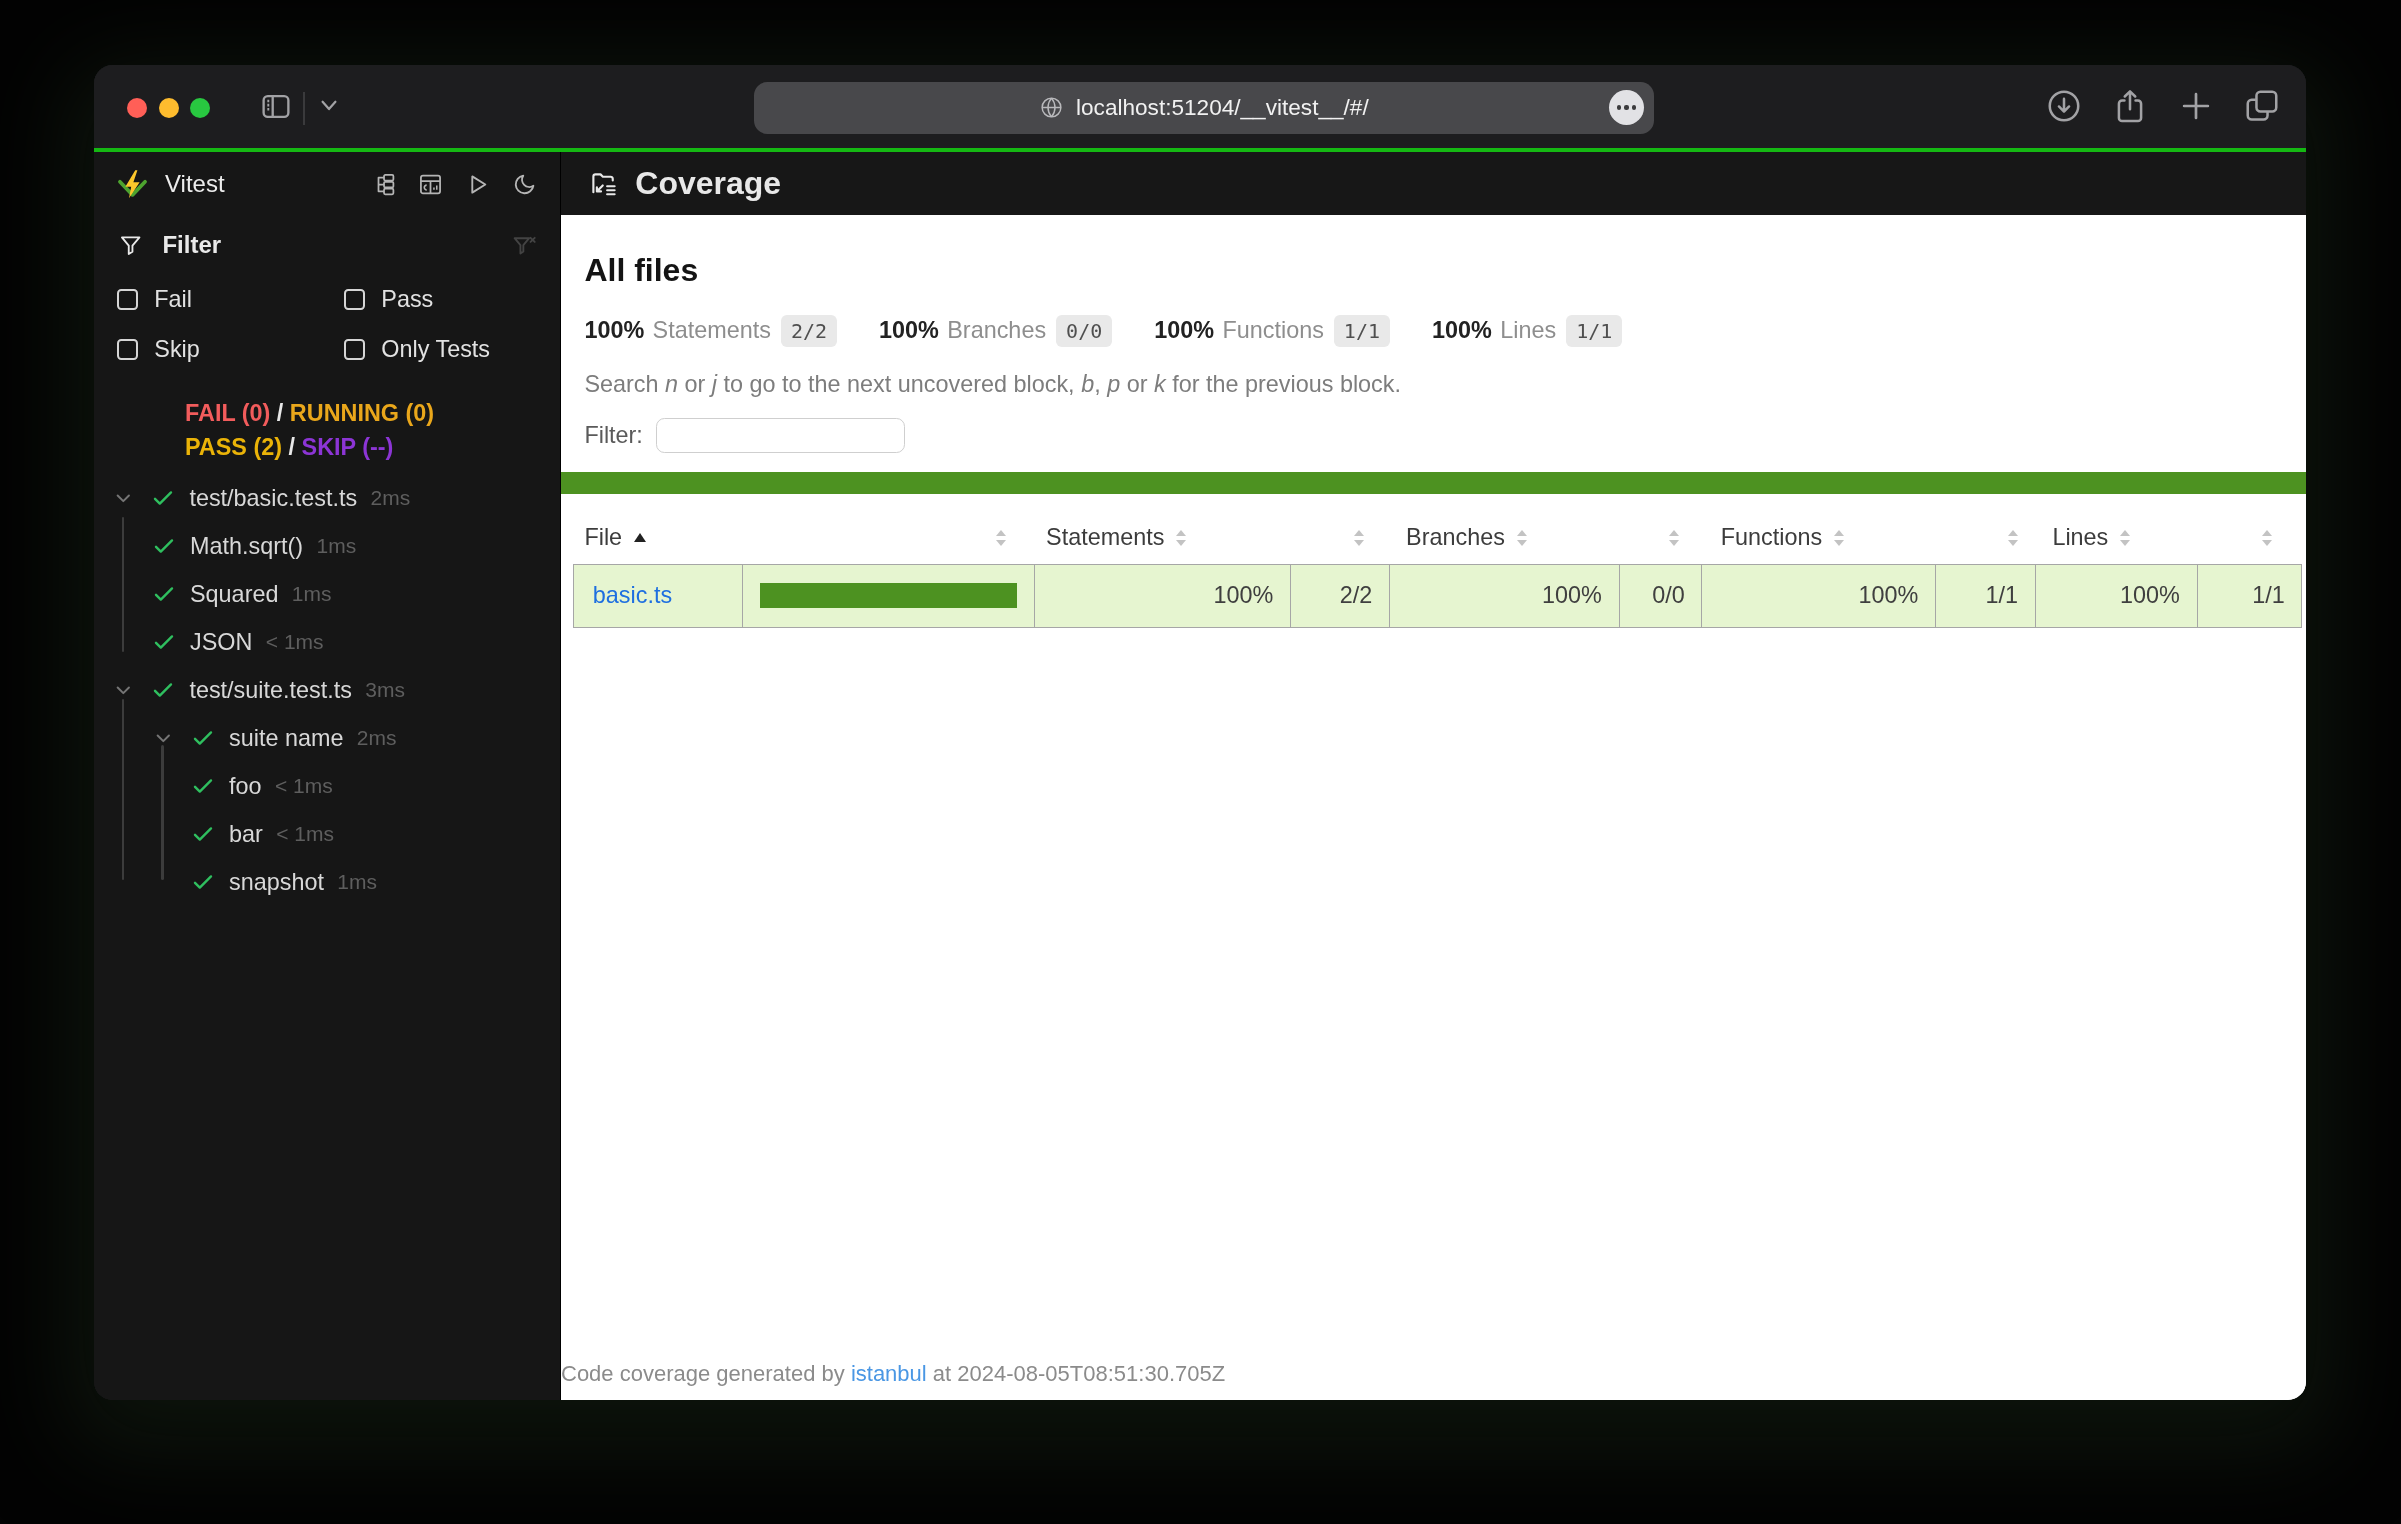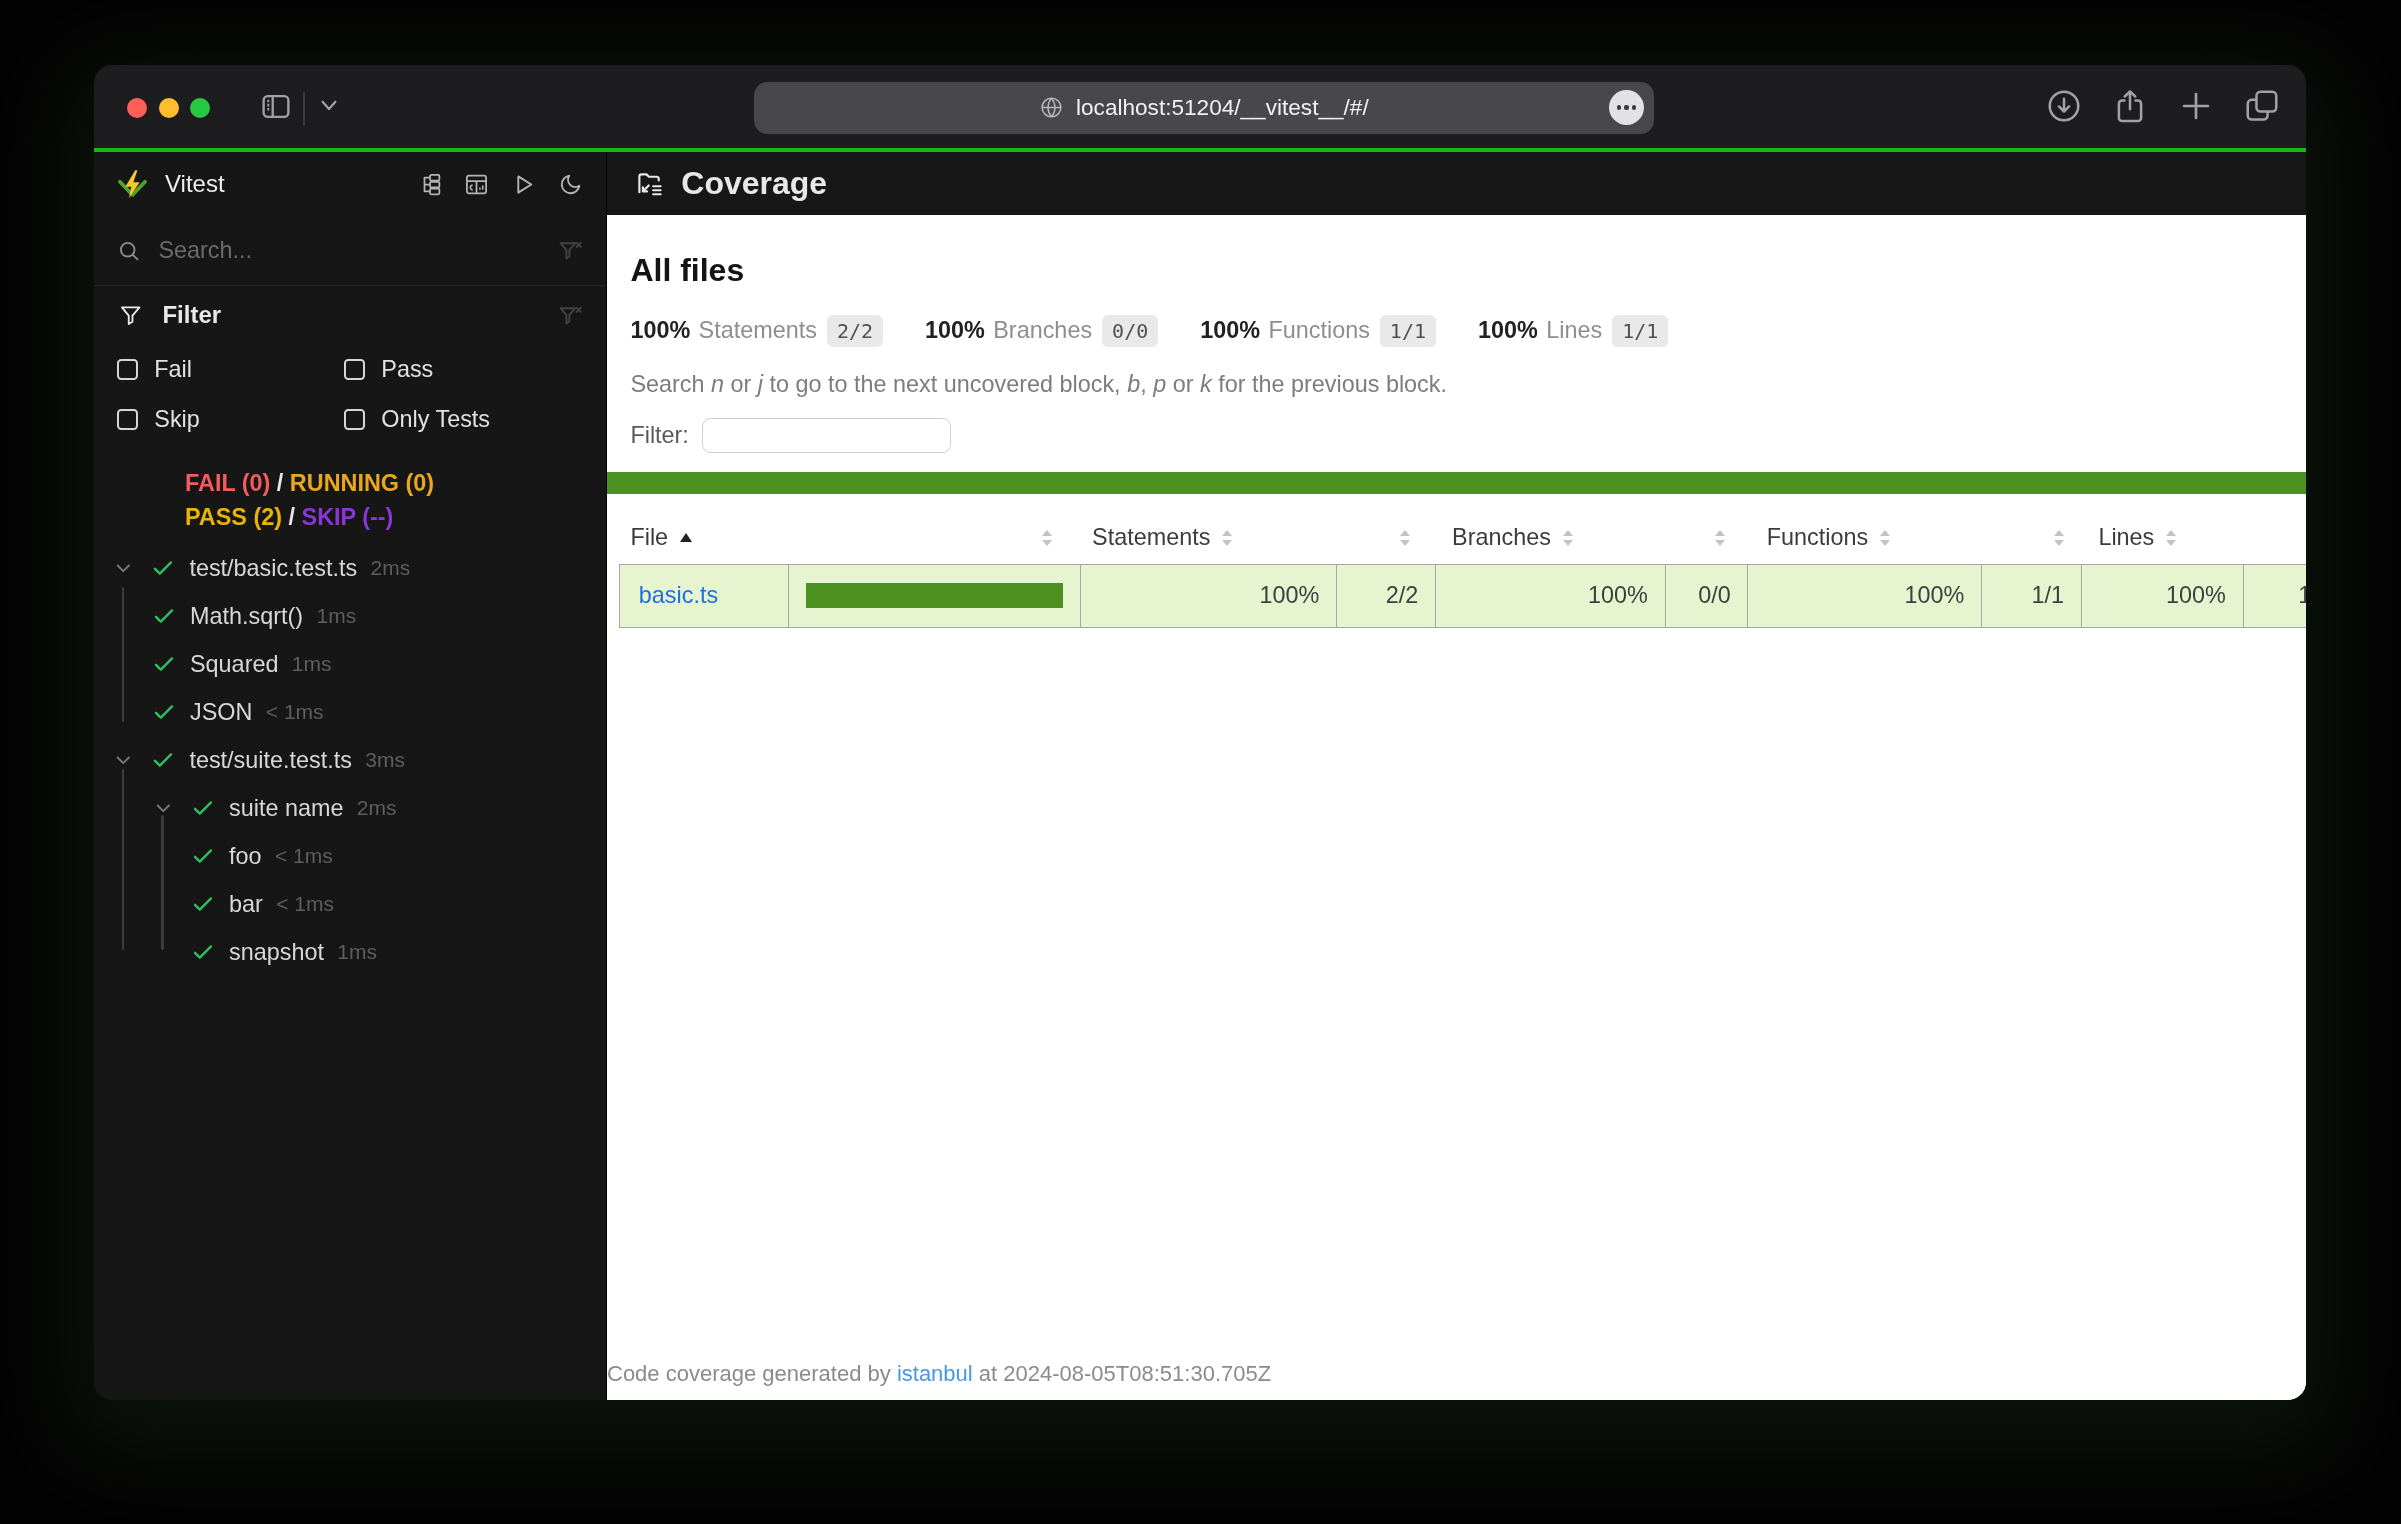--- a/index.html
+++ b/index.html
@@ -25,21 +25,21 @@
   .more-btn { position:absolute; right:10px; top:8.4px; width:35px; height:35px;
     border-radius:50%; background:#e2e2e5; display:flex; align-items:center;
     justify-content:center; gap:3.3px; }
   .more-btn i { width:4.2px; height:4.2px; border-radius:50%; background:#3c3c3e; }
   .tb-right { position:absolute; right:25px; top:22px; display:flex; gap:28px; color:#a2a2a5; }
 
   .accent-line { height:4.2px; }
 
   
   .app { display:flex; height:1248px; }
-  .sidebar { width:513px; background:#161616; border-right:0.8px solid #000; display:flex;
+  .sidebar { width:467px; background:#161616; border-right:0.8px solid #000; display:flex;
     flex-direction:column; flex-shrink:0; color:#d7d7d7; }
   .main { flex:1; display:flex; flex-direction:column; background:#fff; }
 
   
   .vt-header { height:64px; display:flex; align-items:center; padding:0 22.6px 0 21px; }
   .vt-title { font-size:24px; color:#ededed; margin-left:15px; font-weight:400; }
   .vt-actions { margin-left:auto; display:flex; gap:22px; color:#b5b5b5; }
   .search-row { height:70px; display:flex; align-items:center; padding:0 22.6px;
     border-bottom:0.8px solid #262626; color:#8c8c8c; }
   .search-row input { flex:1; background:transparent; border:none; outline:none;
@@ -212,35 +212,20 @@
               </svg>
             </span>
             <span>
               <svg width="25" height="25" viewBox="0 0 24 24" fill="none" stroke="currentColor" stroke-width="1.8" stroke-linejoin="round">
                 <path d="M20.5 13.2A8.5 8.5 0 1 1 10.8 3.5a7 7 0 0 0 9.7 9.7Z"></path>
               </svg>
             </span>
           </span>
         </div>
 
-        <div class="search-row">
-          <span>
-            <svg width="23.4" height="23.4" viewBox="0 0 24 24" fill="none" stroke="currentColor" stroke-width="1.9" stroke-linecap="round">
-              <circle cx="11" cy="11" r="7"></circle>
-                <path d="M16.5 16.5 21 21"></path>
-            </svg>
-          </span>
-          <input placeholder="Search..." style="">
-          <span class="dim-icon">
-            <svg width="25" height="25" viewBox="0 0 24 24" fill="none" stroke="currentColor" stroke-width="1.8" stroke-linejoin="round">
-              <path d="M2.5 5h14l-5.6 6.6v6.2l-2.8 1.9v-8.1L2.5 5Z"></path>
-                <path d="M17.8 4.6l4 4M21.8 4.6l-4 4" stroke-linecap="round"></path>
-            </svg>
-          </span>
-        </div>
 
         <div class="filter-head">
           <span>
             <svg width="23.4" height="23.4" viewBox="0 0 24 24" fill="none" stroke="currentColor" stroke-width="1.9" stroke-linejoin="round">
               <path d="M3 4.5h18l-7.2 8.4v6.3L10 21.5v-8.6L3 4.5Z"></path>
             </svg>
           </span>
           <span class="f-label">Filter</span>
           <span class="dim-icon">
             <svg width="25" height="25" viewBox="0 0 24 24" fill="none" stroke="currentColor" stroke-width="1.8" stroke-linejoin="round">

